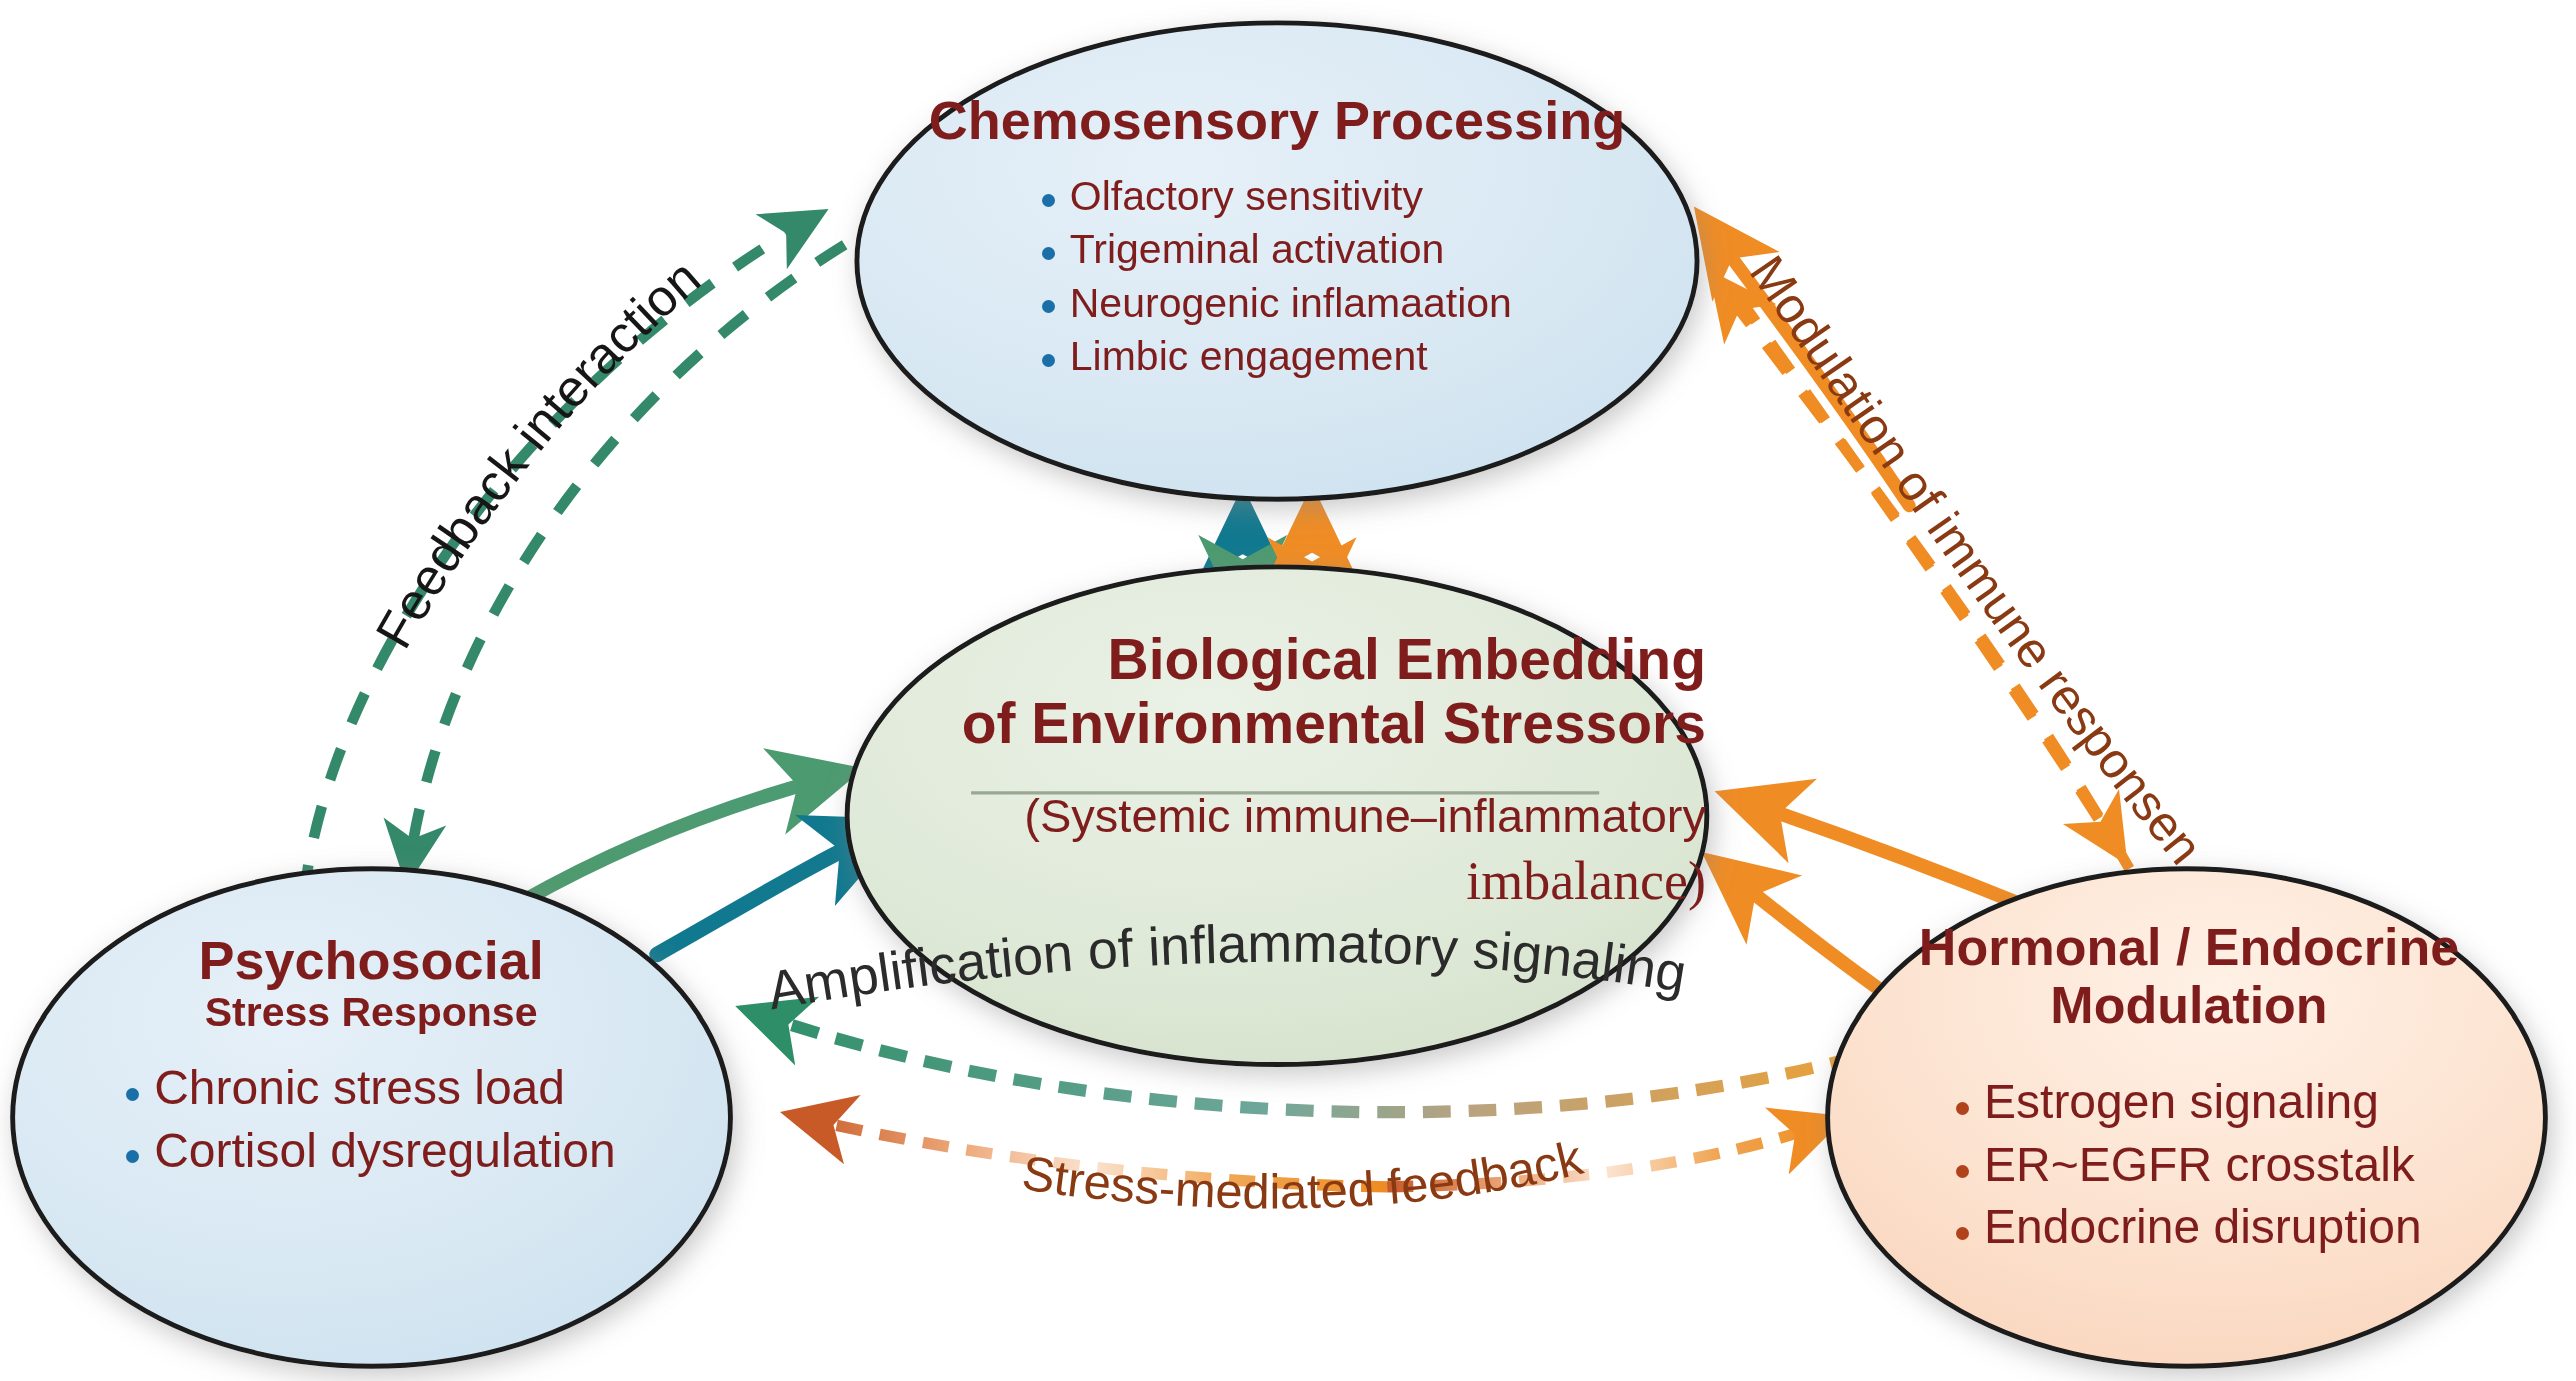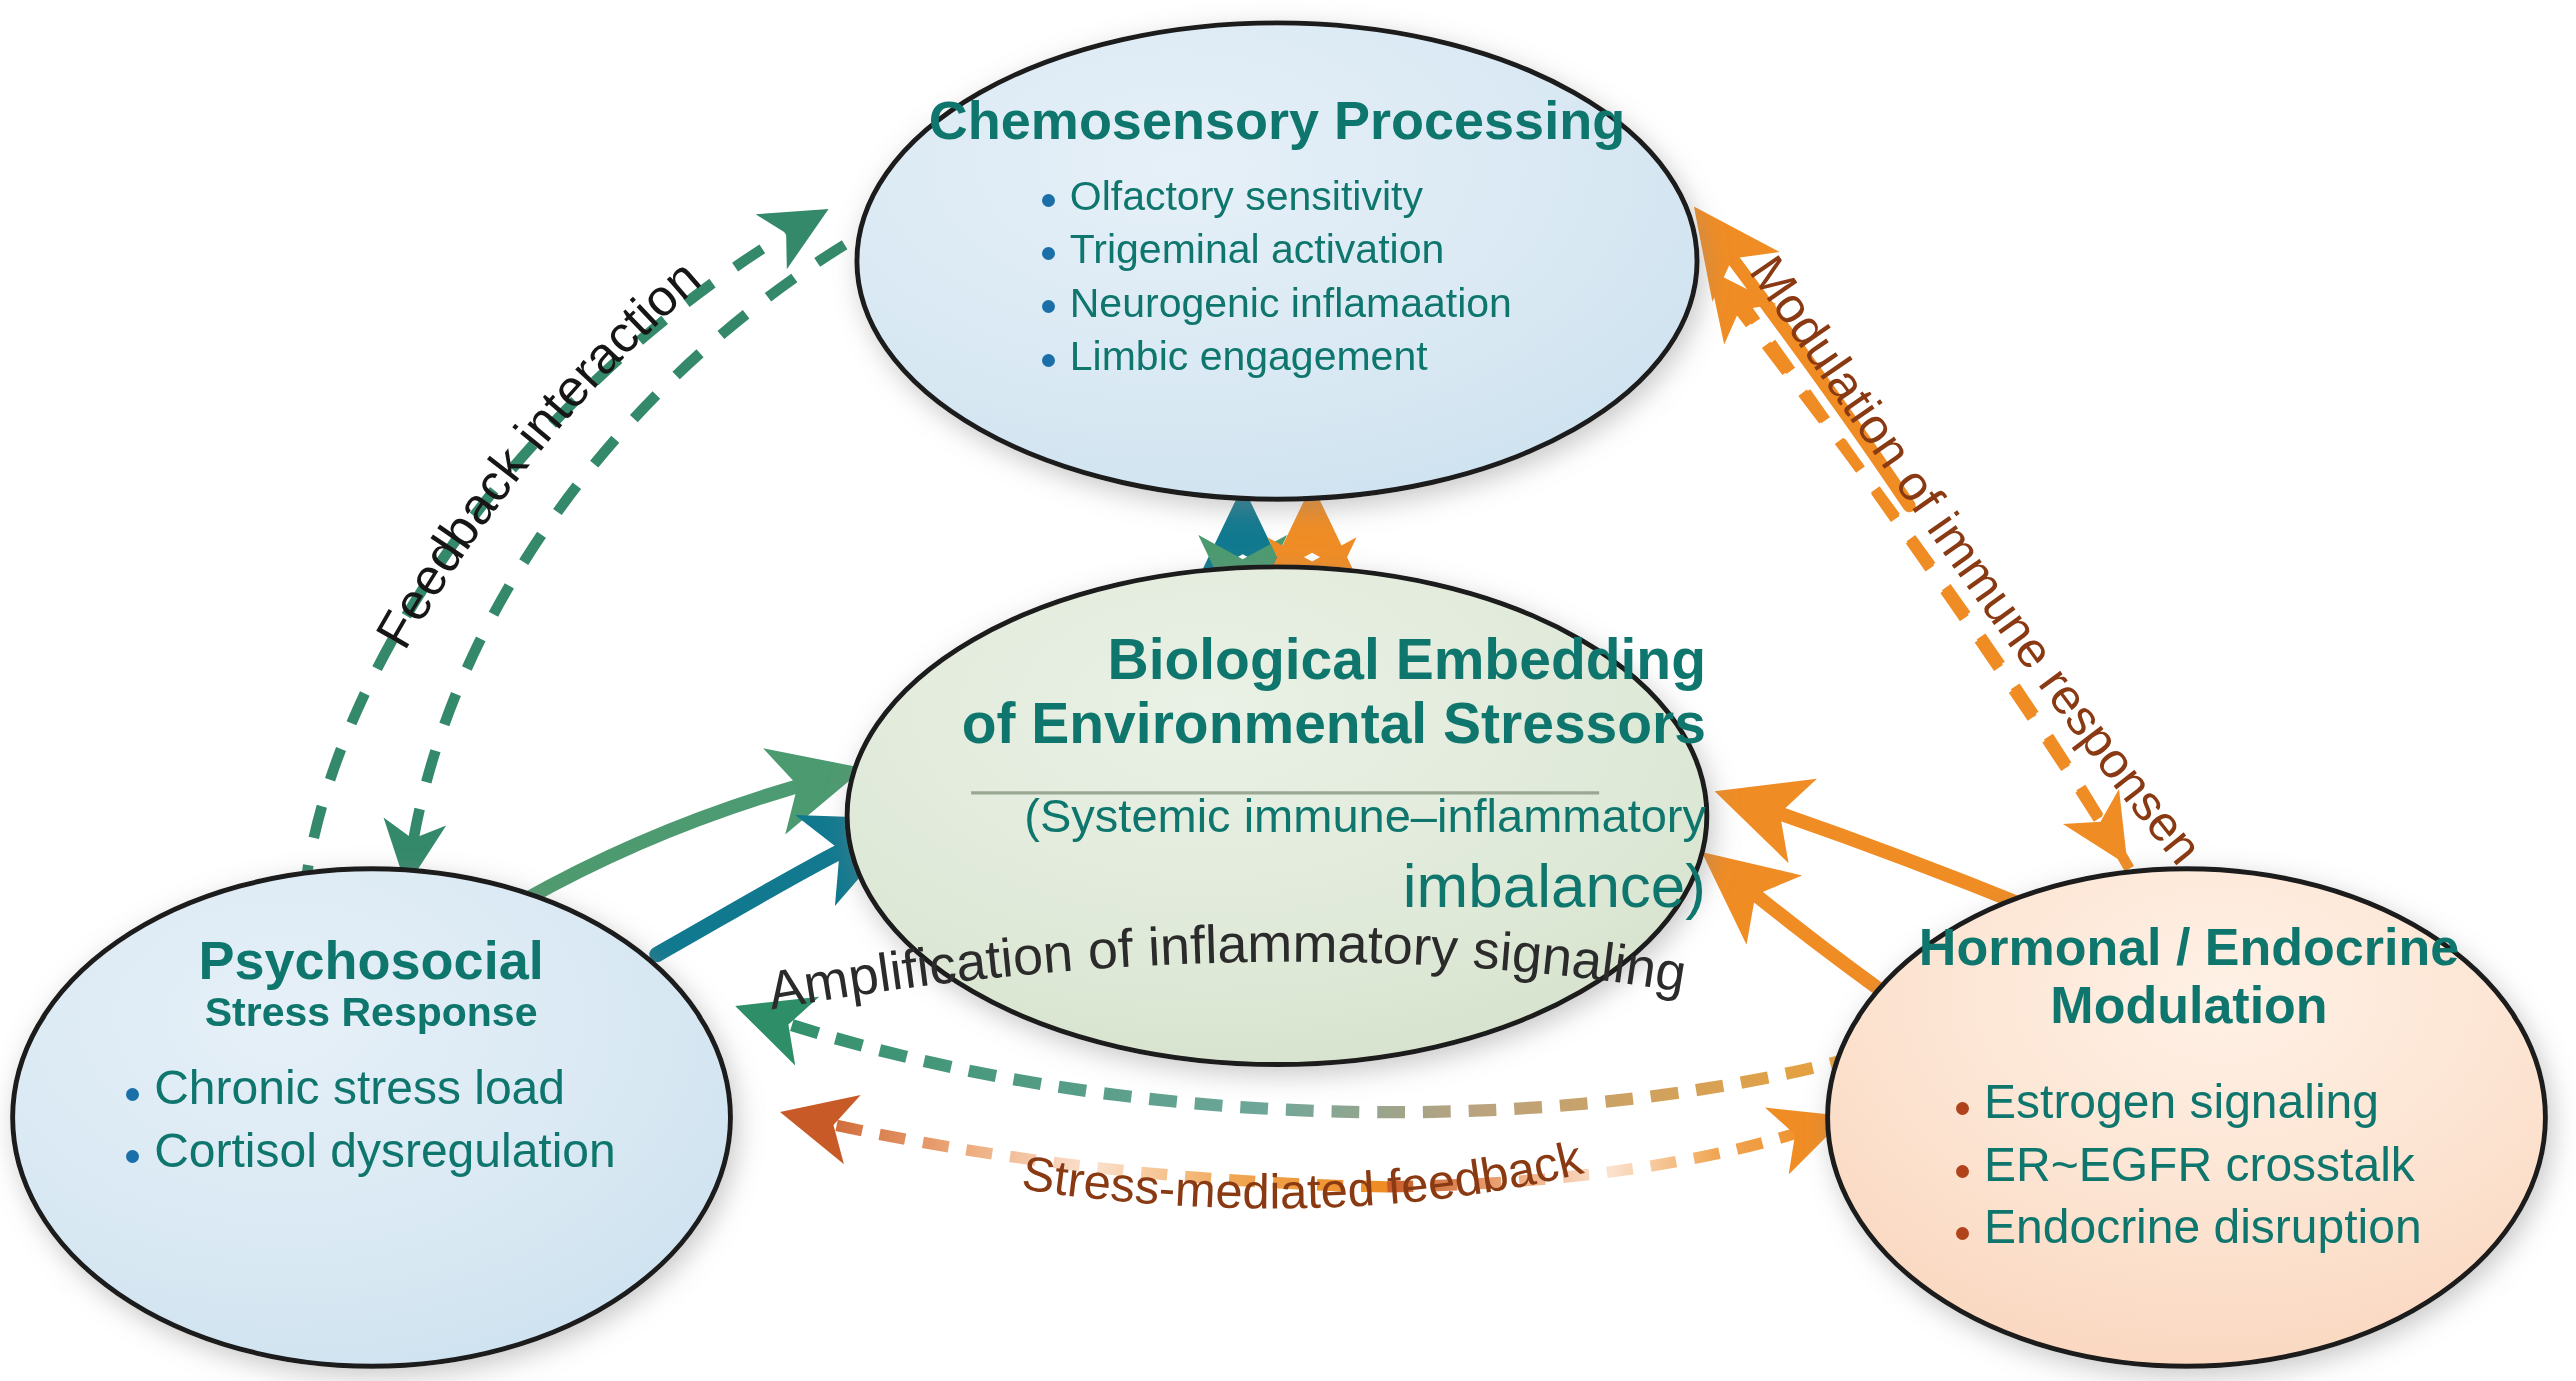--- a/index.html
+++ b/index.html
@@ -3,21 +3,21 @@
 <meta charset="utf-8">
 <style>
   html,body{margin:0;padding:0;background:#ffffff;}
   body{
     font-family:"Liberation Sans", sans-serif;
     width:2576px;height:1381px;overflow:hidden;position:relative;
   }
   #stage{position:relative;width:2576px;height:1381px;background:#fff;}
   svg#diagram{position:absolute;inset:0;width:2576px;height:1381px;}
   .ellipse-label{
-    position:absolute;text-align:center;color:#0f766e;
+    position:absolute;text-align:center;color:#7f1d1d;
     font-family:"Liberation Sans", sans-serif;pointer-events:none;
   }
   .node-title{font-weight:bold;line-height:1.12;}
   .bul-list{list-style:none;margin:0;padding:0;text-align:left;display:inline-block;}
   .bul-list li{
     display:flex;align-items:baseline;gap:14.7px;line-height:1.30;white-space:nowrap;
   }
   .dot{
     display:inline-block;width:13px;height:13px;border-radius:50%;
     flex:0 0 13px;position:relative;top:-3.3px;
@@ -192,21 +192,21 @@
         <span class="dot blue"></span>
         <span>Limbic engagement</span>
       </li>
     </ul>
   </div>
 
   <div class="ellipse-label" style="left:849px; top:628px; width:857px;text-align:right;">
     <div class="node-title" style="font-size:57px;">Biological Embedding</div>
     <div class="node-title" style="font-size:57px; margin-bottom:29px;">of Environmental Stressors</div>
     <div style="font-size:47px; line-height:1.30;">(Systemic immune–inflammatory</div>
-    <div style="font-size:62px; line-height:1.30;">imbalance)</div>
+    <div style="font-size:54px; line-height:1.30;font-family:Liberation Serif, serif;">imbalance)</div>
   </div>
 
   <div class="ellipse-label" style="left:28.6px; top:930px; width:685px;">
     <div class="node-title" style="font-size:54px;">Psychosocial</div>
     <div class="node-title" style="font-size:41px; margin-bottom:21px;">Stress Response</div>
     <ul class="bul-list" style="font-size:48px;">
       <li>
         <span class="dot blue"></span>
         <span>Chronic stress load</span>
       </li>

